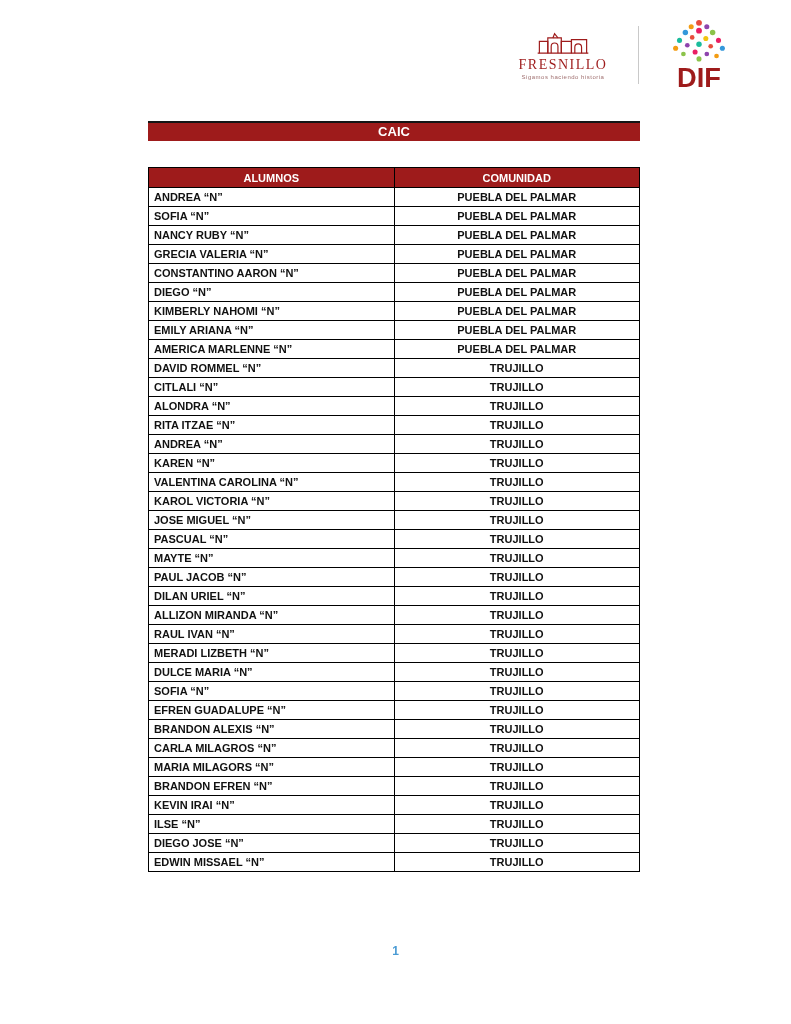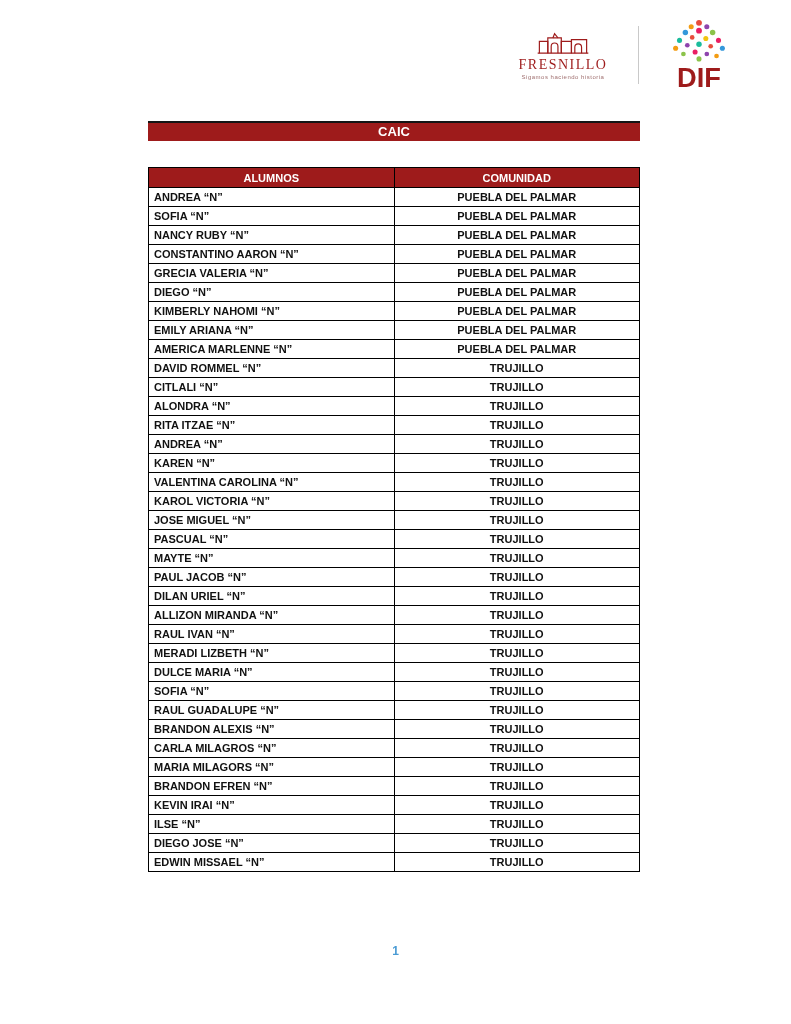--- a/index.html
+++ b/index.html
@@ -164,28 +164,28 @@
         </tr>
         <tr>
           <td class="col-alumno">SOFIA “N”</td>
           <td class="col-comunidad">PUEBLA DEL PALMAR</td>
         </tr>
         <tr>
           <td class="col-alumno">NANCY RUBY “N”</td>
           <td class="col-comunidad">PUEBLA DEL PALMAR</td>
         </tr>
         <tr>
+          <td class="col-alumno">GRECIA VALERIA “N”</td>
+          <td class="col-comunidad">PUEBLA DEL PALMAR</td>
+        </tr>
+        <tr>
           <td class="col-alumno">CONSTANTINO AARON “N”</td>
           <td class="col-comunidad">PUEBLA DEL PALMAR</td>
         </tr>
         <tr>
-          <td class="col-alumno">GRECIA VALERIA “N”</td>
-          <td class="col-comunidad">PUEBLA DEL PALMAR</td>
-        </tr>
-        <tr>
           <td class="col-alumno">DIEGO “N”</td>
           <td class="col-comunidad">PUEBLA DEL PALMAR</td>
         </tr>
         <tr>
           <td class="col-alumno">KIMBERLY NAHOMI “N”</td>
           <td class="col-comunidad">PUEBLA DEL PALMAR</td>
         </tr>
         <tr>
           <td class="col-alumno">EMILY ARIANA “N”</td>
           <td class="col-comunidad">PUEBLA DEL PALMAR</td>
@@ -260,21 +260,21 @@
         </tr>
         <tr>
           <td class="col-alumno">DULCE MARIA “N”</td>
           <td class="col-comunidad">TRUJILLO</td>
         </tr>
         <tr>
           <td class="col-alumno">SOFIA “N”</td>
           <td class="col-comunidad">TRUJILLO</td>
         </tr>
         <tr>
-          <td class="col-alumno">RAUL GUADALUPE “N”</td>
+          <td class="col-alumno">EFREN GUADALUPE “N”</td>
           <td class="col-comunidad">TRUJILLO</td>
         </tr>
         <tr>
           <td class="col-alumno">BRANDON ALEXIS “N”</td>
           <td class="col-comunidad">TRUJILLO</td>
         </tr>
         <tr>
           <td class="col-alumno">CARLA MILAGROS “N”</td>
           <td class="col-comunidad">TRUJILLO</td>
         </tr>

